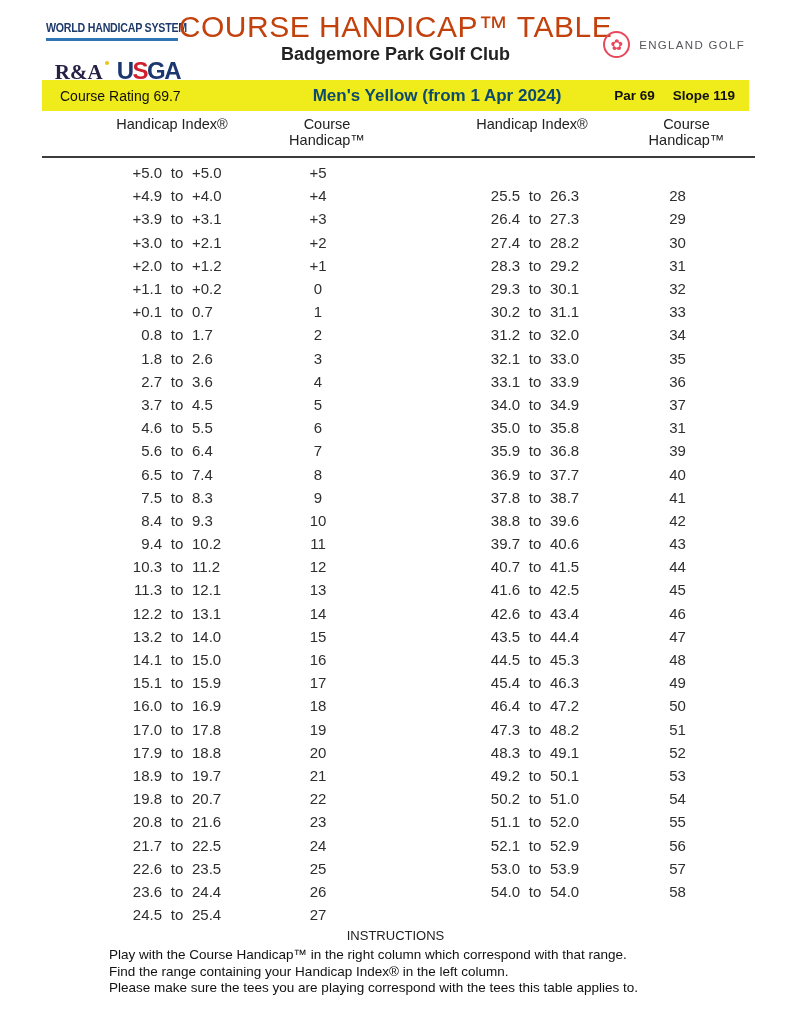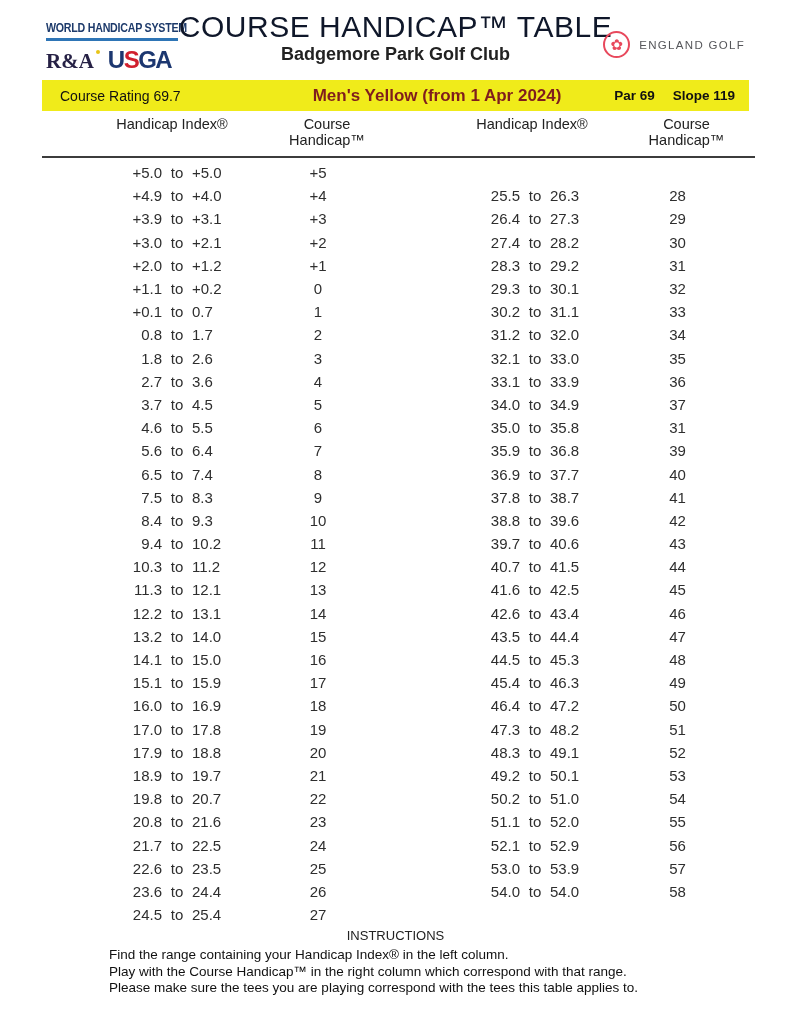--- a/index.html
+++ b/index.html
@@ -4,44 +4,44 @@
 <style>
   * { margin:0; padding:0; box-sizing:border-box; }
   body { background:#fff; font-family:"Liberation Sans", sans-serif; }
   .page { position:relative; width:791px; height:1024px; background:#fff; overflow:hidden; }
 
   
   .whs { position:absolute; left:46px; top:20px; width:134px; }
   .whs-t { font-size:13px; font-weight:bold; color:#1d3a6b; white-space:nowrap;
            letter-spacing:-0.3px; transform:scaleX(0.82); transform-origin:left; }
   .whs-line { height:3px; background:#2e75b6; margin-top:3px; width:132px; }
-  .whs-row { display:flex; align-items:baseline; gap:14px; margin-top:5px; }
+  .whs-row { display:flex; align-items:baseline; gap:14px; margin-top:16px;justify-content:flex-end; }
   .ra { font-family:"Liberation Serif", serif; font-size:21px; font-weight:600;
         color:#262145; position:relative; }
   .ra::after { content:''; position:absolute; top:1px; right:-6px; width:4px; height:4px;
                background:#e8c417; border-radius:50%; }
   .usga { font-size:24px; font-weight:bold; letter-spacing:-1.5px; color:#1c3770; }
   .usga .s { color:#d0202e; }
 
   .main-title { position:absolute; top:10px; left:0; right:0; text-align:center;
-                font-size:30px; font-weight:400; color:#0f172a; letter-spacing:0.5px; }
+                font-size:30px; font-weight:400; color:#c2410c; letter-spacing:0.5px; }
   .subtitle { position:absolute; top:44px; left:0; right:0; text-align:center;
               font-size:18px; font-weight:bold; color:#222; }
 
   .eg { position:absolute; right:46px; top:31px; display:flex; align-items:center; gap:9px; }
   .eg-circle { width:27px; height:27px; border:2px solid #e8485c; border-radius:50%;
                display:flex; align-items:center; justify-content:center;
                color:#e8485c; font-size:15px; line-height:1; }
   .eg-text { font-size:11.5px; letter-spacing:1.3px; color:#55565a; }
 
   
   .banner { position:absolute; left:42px; top:80px; width:707px; height:31px;
             display:flex; align-items:center; }
   .banner-left { font-size:14px; color:#111; padding-left:18px; width:218px; }
-  .banner-center { flex:1; text-align:center; font-size:17px; font-weight:bold; color:#7f1d1d; }
+  .banner-center { flex:1; text-align:center; font-size:17px; font-weight:bold; color:#0c4a6e; }
   .banner-right { display:flex; gap:18px; padding-right:14px; font-size:13.5px;
                   font-weight:bold; color:#111; }
 
   
   .table-area { position:absolute; left:42px; top:116px; width:713px; }
   .thead { display:flex; border-bottom:2px solid #3c3c3c; padding-bottom:8px;
            font-size:14.5px; color:#222; }
   .thead-left  { width:368px; display:grid; grid-template-columns:120px 30px 80px 138px; }
   .thead-right { width:345px; display:grid; grid-template-columns:110px 30px 80px 125px; }
   .h-index { grid-column:1 / 4; text-align:center; }
@@ -564,21 +564,21 @@
             <span class="c-val">58</span>
           </div>
         </div>
     </div>
   </div>
 
   <div class="instructions">
     <div class="instr-head">INSTRUCTIONS</div>
     <div class="instr-lines">
 
+        <div class="instr-line">Play with the Course Handicap™ in the right column which correspond with that range.</div>
+
         <div class="instr-line">Find the range containing your Handicap Index® in the left column.</div>
-
-        <div class="instr-line">Play with the Course Handicap™ in the right column which correspond with that range.</div>
 
         <div class="instr-line">Please make sure the tees you are playing correspond with the tees this table applies to.</div>
       </div>
   </div>
 
 </div>
 
 </body></html>

